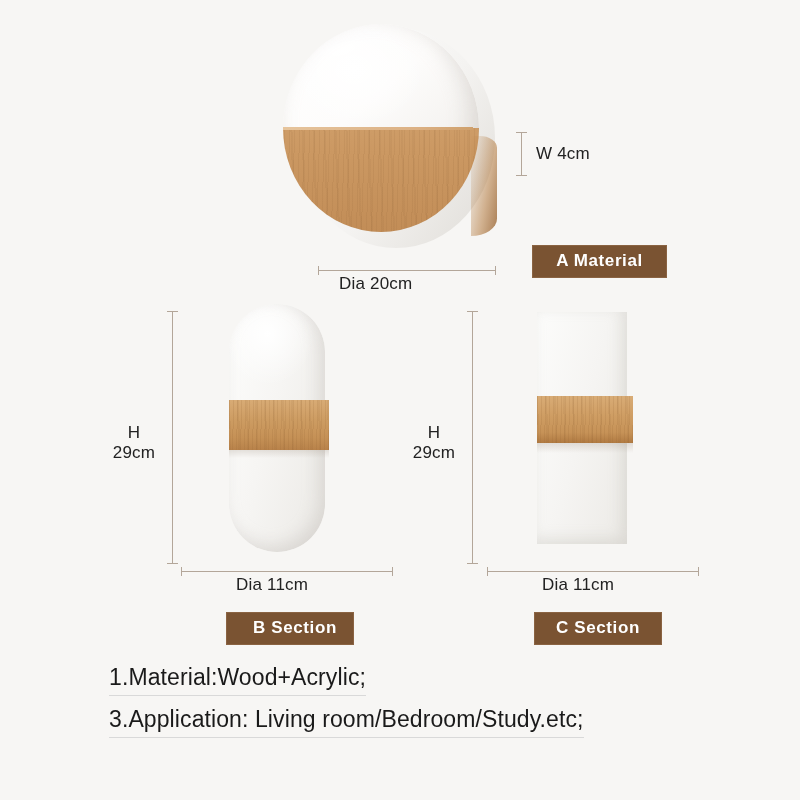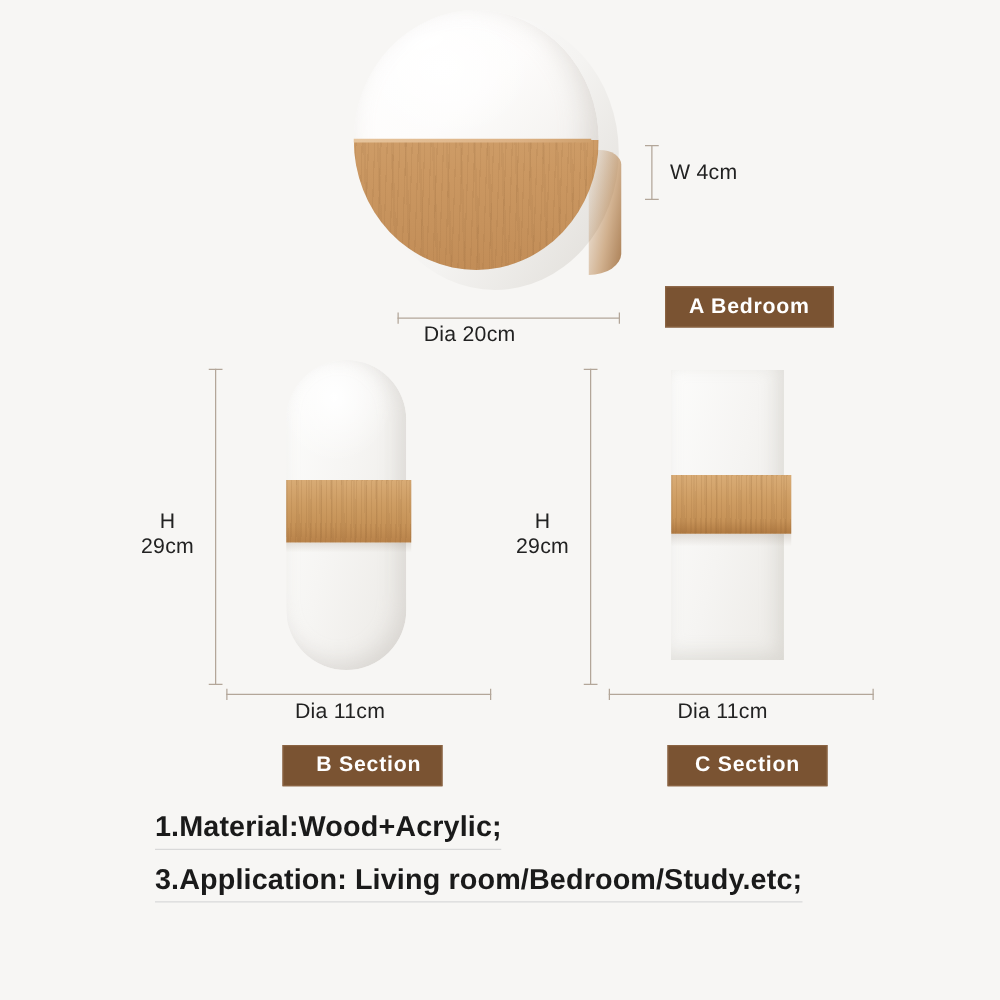--- a/index.html
+++ b/index.html
@@ -13,20 +13,21 @@
     font-family: "Liberation Sans", sans-serif;
     overflow: hidden;
     position: relative;
     color: #1f1f1f;
   }
   .stage {
     position: absolute;
     inset: 0;
     width: 800px;
     height: 714px;
+    margin-top: 16px;
   }
 
   
   .dim-h {
     position: absolute;
     height: 1px;
     background: #b3a699;
   }
   .dim-h::before,
   .dim-h::after {
@@ -233,24 +234,23 @@
     left: 0px;
     top: 131px;
     width: 96px;
     height: 10px;
     background: linear-gradient(180deg, rgba(120,100,80,.18) 0%, rgba(120,100,80,0) 100%);
   }
 
   
   .specs {
     position: absolute;
-    left: 124px;
+    left: 109px;
     top: 648px;
     width: 600px;
-    font-weight: bold;
   }
   .spec-line {
     font-size: 23px;
     color: #1a1a1a;
     letter-spacing: .1px;
     padding-bottom: 4px;
     margin-bottom: 10px;
     border-bottom: 1px solid #d9d9d9;
     display: inline-block;
     white-space: nowrap;
@@ -272,21 +272,21 @@
     <div class="wood-flat"></div>
     <div class="wood-rim"></div>
   </div>
 
   <div class="dim-v" style="left:521px; top:116px; height:44px;"></div>
   <div class="dim-label" style="left:536px; top:128px;">W 4cm</div>
 
   <div class="dim-h" style="left:318px; top:254px; width:178px;"></div>
   <div class="dim-label" style="left:339px; top:258px;text-align:center;">Dia 20cm</div>
 
-  <div class="badge" style="left:532px; top:229px; width:135px;">A Bedroom</div>
+  <div class="badge" style="left:532px; top:229px; width:135px;">A Material</div>
 
   <div class="lamp-b">
     <div class="body"></div>
     <div class="band-shadow"></div>
     <div class="band"></div>
   </div>
 
   <div class="dim-v" style="left:172px; top:295px; height:253px;"></div>
   <div class="dim-label stack" style="left:104px; top:407px; width:60px;">
     <div>H</div>

